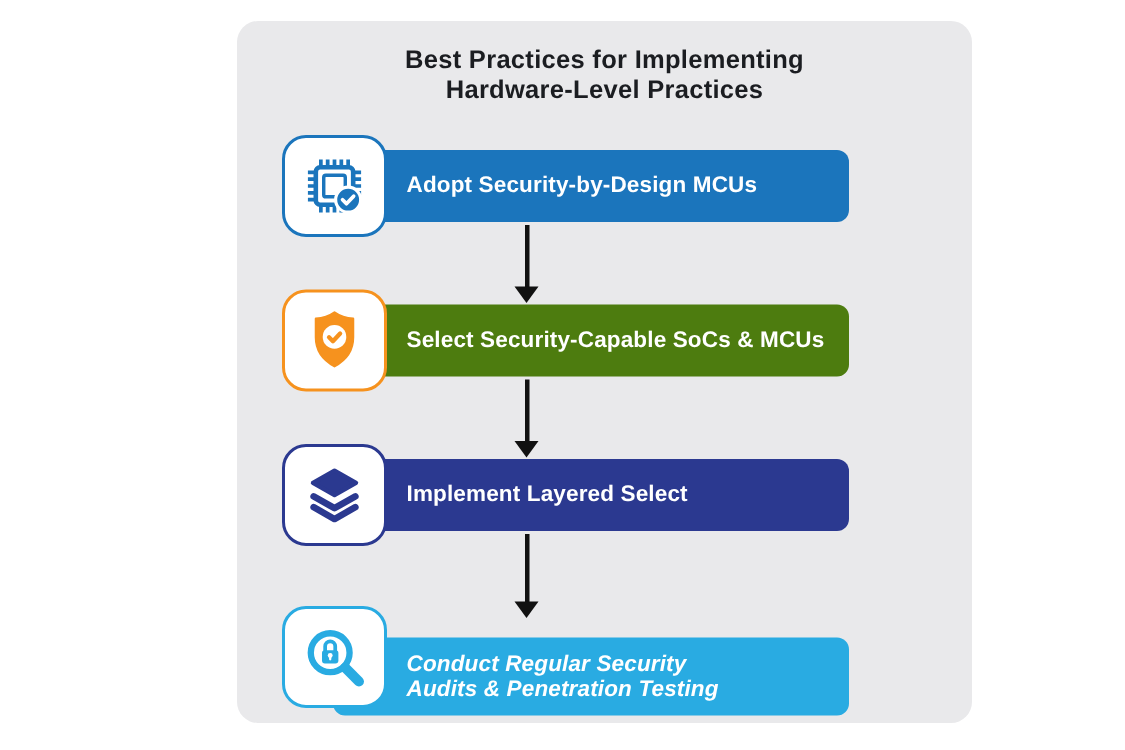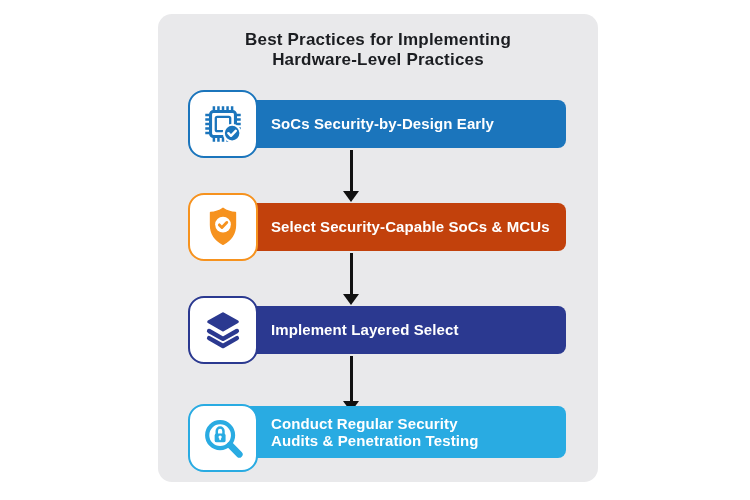--- a/index.html
+++ b/index.html
@@ -8,21 +8,21 @@
     width: 750px;
     height: 500px;
     background: #ffffff;
     overflow: hidden;
     font-family: "Liberation Sans", "DejaVu Sans", sans-serif;
   }
   .panel {
     position: absolute;
     left: 158px;
     top: 14px;
-    width: 440px;
+    width: 490px;
     height: 468px;
     border-radius: 14px;
     background: #E9E9EB;
   }
   .title {
     position: absolute;
     top: 16px;
     left: 0;
     width: 100%;
     text-align: center;
@@ -60,21 +60,21 @@
     width: 344px;
     height: 48px;
     border-radius: 8px;
     box-sizing: border-box;
     padding-left: 49px;
     display: flex;
     flex-direction: column;
     justify-content: center;
     z-index: 1;
   }
-  .r4 .bar { top: 2px; height: 52px; }
+  .r4 .bar { top: 21px; height: 52px; font-style: italic; }
   .bar .line {
     color: #ffffff;
     font-weight: 700;
     font-size: 15px;
     line-height: 17.5px;
     letter-spacing: 0.1px;
     white-space: nowrap;
   }
   .arrow {
     position: absolute;
@@ -117,39 +117,39 @@
             <path d="M10.5 14.5H5.5 M10.5 19.25H5.5 M10.5 24H5.5 M10.5 28.75H5.5 M10.5 33.5H5.5"></path>
             <path d="M42.5 14.5H37.5 M42.5 19.25H37.5 M42.5 24H37.5 M42.5 28.75H37.5 M42.5 33.5H37.5"></path>
           </g>
           <rect x="11" y="11" width="26" height="26" rx="3" stroke="currentColor" stroke-width="3.2"></rect>
           <rect x="16.5" y="16.5" width="15" height="15" rx="1.5" stroke="currentColor" stroke-width="2.4"></rect>
           <circle cx="33.5" cy="33.5" r="8.7" fill="currentColor" stroke="#ffffff" stroke-width="2.2"></circle>
           <path d="M29.6 33.6l2.7 2.7 5-5.2" stroke="#ffffff" stroke-width="2.6" stroke-linecap="round" stroke-linejoin="round"></path>
         </svg>
       </div>
       <div class="bar" style="background-color: rgb(27, 117, 188);">
-        <span class="line">SoCs Security-by-Design Early</span>
+        <span class="line">Adopt Security-by-Design MCUs</span>
         <span class="line"></span>
       </div>
     </div>
 
     <div class="arrow a1">
       <div class="shaft" style="background-color: rgb(17, 17, 17);"></div>
       <div class="head" style="border-top-color: rgb(17, 17, 17);"></div>
     </div>
 
     <div class="step r2">
       <div class="tile" style="border-color: rgb(246, 146, 30); color: rgb(246, 146, 30);">
         <svg viewBox="0 0 48 48" fill="none">
           <path d="M24 4.5c3.8 2.7 8.3 4.1 13 4.3v13c0 9.6-5.2 16-13 20.2-7.8-4.2-13-10.6-13-20.2v-13c4.7-.2 9.2-1.6 13-4.3z" fill="currentColor" stroke="currentColor" stroke-width="1.5" stroke-linejoin="round"></path>
           <circle cx="24" cy="21.5" r="8.2" fill="#ffffff"></circle>
           <path d="M20.2 21.8l2.7 2.7 5-5.3" stroke="currentColor" stroke-width="3" stroke-linecap="round" stroke-linejoin="round"></path>
         </svg>
       </div>
-      <div class="bar" style="background-color: #c2410c;">
+      <div class="bar" style="background-color: #4d7c0f;">
         <span class="line">Select Security-Capable SoCs &amp; MCUs</span>
         <span class="line"></span>
       </div>
     </div>
 
     <div class="arrow a2">
       <div class="shaft" style="background-color: rgb(17, 17, 17);"></div>
       <div class="head" style="border-top-color: rgb(17, 17, 17);"></div>
     </div>
 

